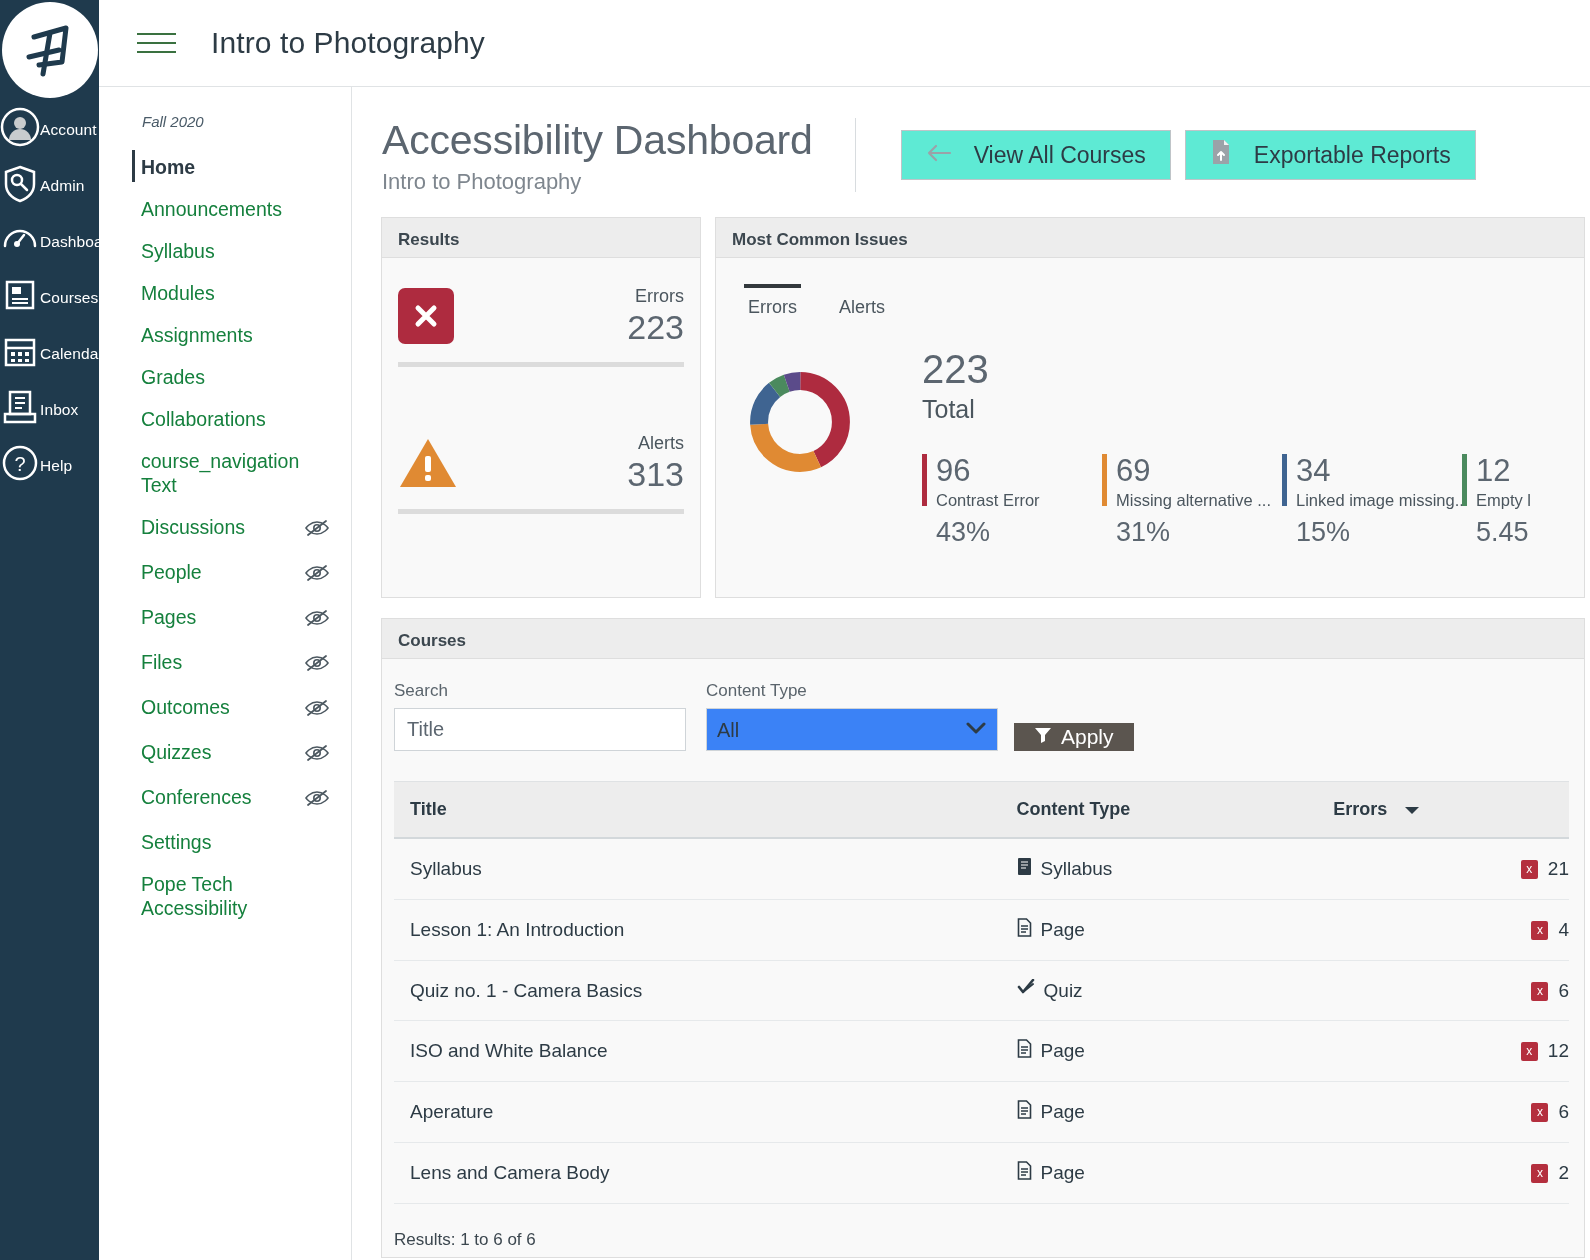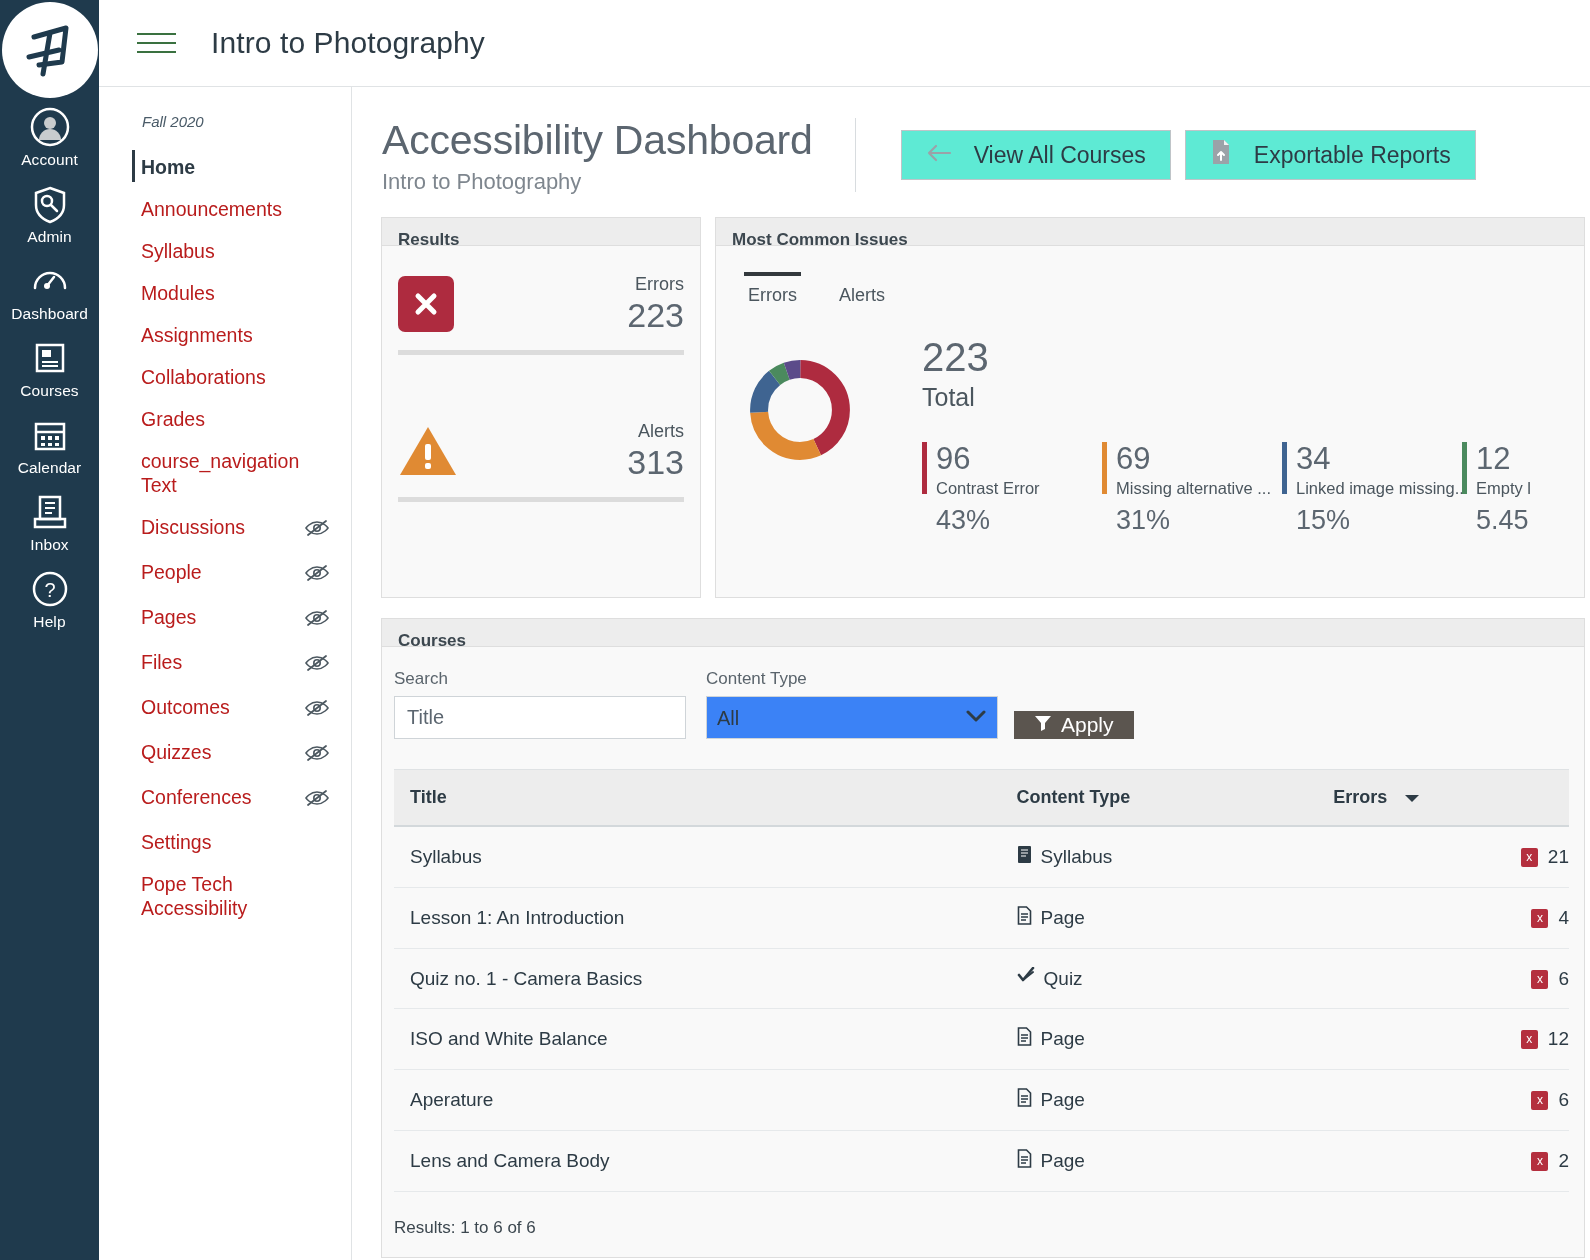--- a/index.html
+++ b/index.html
@@ -20,21 +20,21 @@
     display: flex; flex-direction: column; align-items: center;
   }
   .brand-logo {
     width: 96px; height: 96px; border-radius: 50%;
     background: #ffffff;
     display: flex; align-items: center; justify-content: center;
     margin-top: 2px; flex: 0 0 auto;
   }
   .gnav-item {
     width: 99px; padding: 9px 0 7px 0;
-    display: flex; flex-direction: column; align-items: center;
+    display: flex; flex-direction: row; align-items: center;
     text-decoration: none; color: #ffffff;
   }
   .gnav-icon { width: 40px; height: 40px; display: block; }
   .gnav-label {
     font-size: 15.5px; line-height: 17px; margin-top: 4px;
     color: #ffffff; letter-spacing: .1px;
   }
 
   
   #course-header {
@@ -65,21 +65,21 @@
   }
   .term-label {
     font-size: 15px; font-style: italic; color: #4A5B68;
     padding-left: 43px; margin-bottom: 16px;
   }
   .nav-link {
     position: relative;
     display: flex; align-items: flex-start; justify-content: space-between;
     padding: 9px 22px 9px 42px;
     font-size: 19.5px; line-height: 24px;
-    color: #b91c1c; text-decoration: none; cursor: pointer;
+    color: #15803d; text-decoration: none; cursor: pointer;
   }
   .nav-link.active {
     color: #2D3B45; font-weight: 700;
   }
   .nav-link.active::before {
     content: ""; position: absolute; left: 33px; top: 4px;
     width: 3px; height: 32px; background: #2D3B45;
   }
   .nav-link .eye-off { flex: 0 0 auto; margin-top: 3px; opacity: .85; }
 
@@ -122,21 +122,21 @@
   #panels-row {
     display: flex; align-items: flex-start;
     margin: 22px 0 0 29px;
   }
   .panel {
     background: #F9F9F9; border: 1px solid #DEDEDE;
   }
   .panel-head {
     background: #EDEDED; border-bottom: 1px solid #DEDEDE;
     font-size: 17px; font-weight: 700; color: #3C474F;
-    padding: 12px 14px 12px 16px; height: 28px;
+    padding: 12px 14px 12px 16px; height: 40px;
   }
   #results-panel { width: 320px; height: 381px; }
   #results-body { padding: 18px 16px 0 16px; }
   .result-row {
     display: flex; align-items: center; justify-content: space-between;
     height: 80px;
   }
   .result-meta { text-align: right; }
   .result-label { font-size: 18px; color: #4B565E; line-height: 22px; }
   .result-count { font-size: 34px; color: #5C6670; line-height: 40px; }
@@ -349,24 +349,24 @@
       <a class="nav-link">
         <span>Syllabus</span>
       </a>
       <a class="nav-link">
         <span>Modules</span>
       </a>
       <a class="nav-link">
         <span>Assignments</span>
       </a>
       <a class="nav-link">
+        <span>Grades</span>
+      </a>
+      <a class="nav-link">
         <span>Collaborations</span>
-      </a>
-      <a class="nav-link">
-        <span>Grades</span>
       </a>
       <a class="nav-link">
         <span>course_navigation Text</span>
       </a>
       <a class="nav-link">
         <span>Discussions</span>
         <span class="eye-off"><svg width="24" height="18" viewBox="0 0 24 18">
             <path d="M1 9s4-6 11-6 11 6 11 6-4 6-11 6S1 9 1 9z" fill="none" stroke="#2D3B45" stroke-width="1.6"></path>
             <circle cx="12" cy="9" r="3.2" fill="none" stroke="#2D3B45" stroke-width="1.6"></circle>
             <path d="M3 16 L21 2" stroke="#2D3B45" stroke-width="1.8" stroke-linecap="round"></path>

